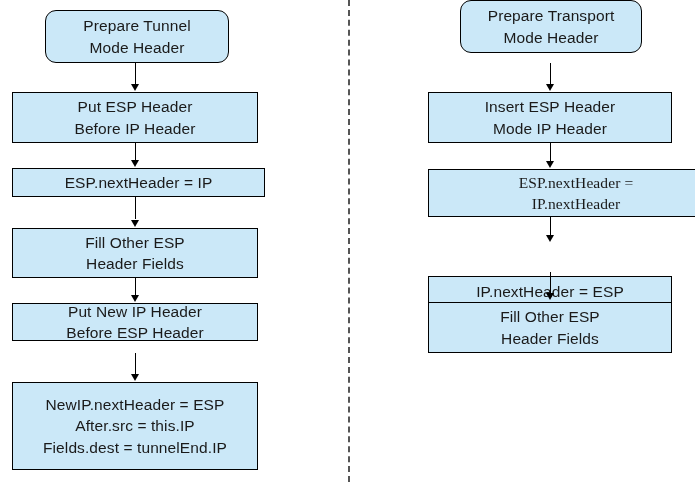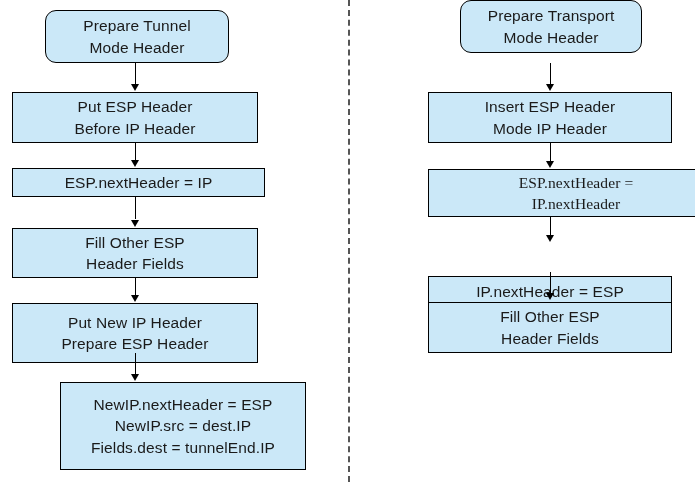--- a/index.html
+++ b/index.html
@@ -97,31 +97,31 @@
   <div class="arrowhead" style="left:131px; top:220px;"></div>
 
   <div class="node" style="left:12px; top:228px; width:246px; height:50px;">
     <span class="line">Fill Other ESP</span>
     <span class="line">Header Fields</span>
   </div>
 
   <div class="conn" style="left:135px; top:278px; height:18px;"></div>
   <div class="arrowhead" style="left:131px; top:295px;"></div>
 
-  <div class="node" style="left:12px; top:303px; width:246px; height:60px;">
+  <div class="node" style="left:12px; top:303px; width:246px; height:38px;">
     <span class="line">Put New IP Header</span>
-    <span class="line">Prepare ESP Header</span>
+    <span class="line">Before ESP Header</span>
   </div>
 
   <div class="conn" style="left:135px; top:353px; height:22px;"></div>
   <div class="arrowhead" style="left:131px; top:374px;"></div>
 
-  <div class="node" style="left:12px; top:382px; width:246px; height:88px;margin-left:48px;">
+  <div class="node" style="left:12px; top:382px; width:246px; height:88px;">
     <span class="line">NewIP.nextHeader = ESP</span>
-    <span class="line">NewIP.src = dest.IP</span>
+    <span class="line">After.src = this.IP</span>
     <span class="line">Fields.dest = tunnelEnd.IP</span>
   </div>
 
   <div class="node terminator" style="left:460px; top:0; width:182px; height:53px;">
     <span class="line">Prepare Transport</span>
     <span class="line">Mode Header</span>
   </div>
 
   <div class="conn" style="left:550px; top:63px; height:22px;"></div>
   <div class="arrowhead" style="left:546px; top:84px;"></div>

